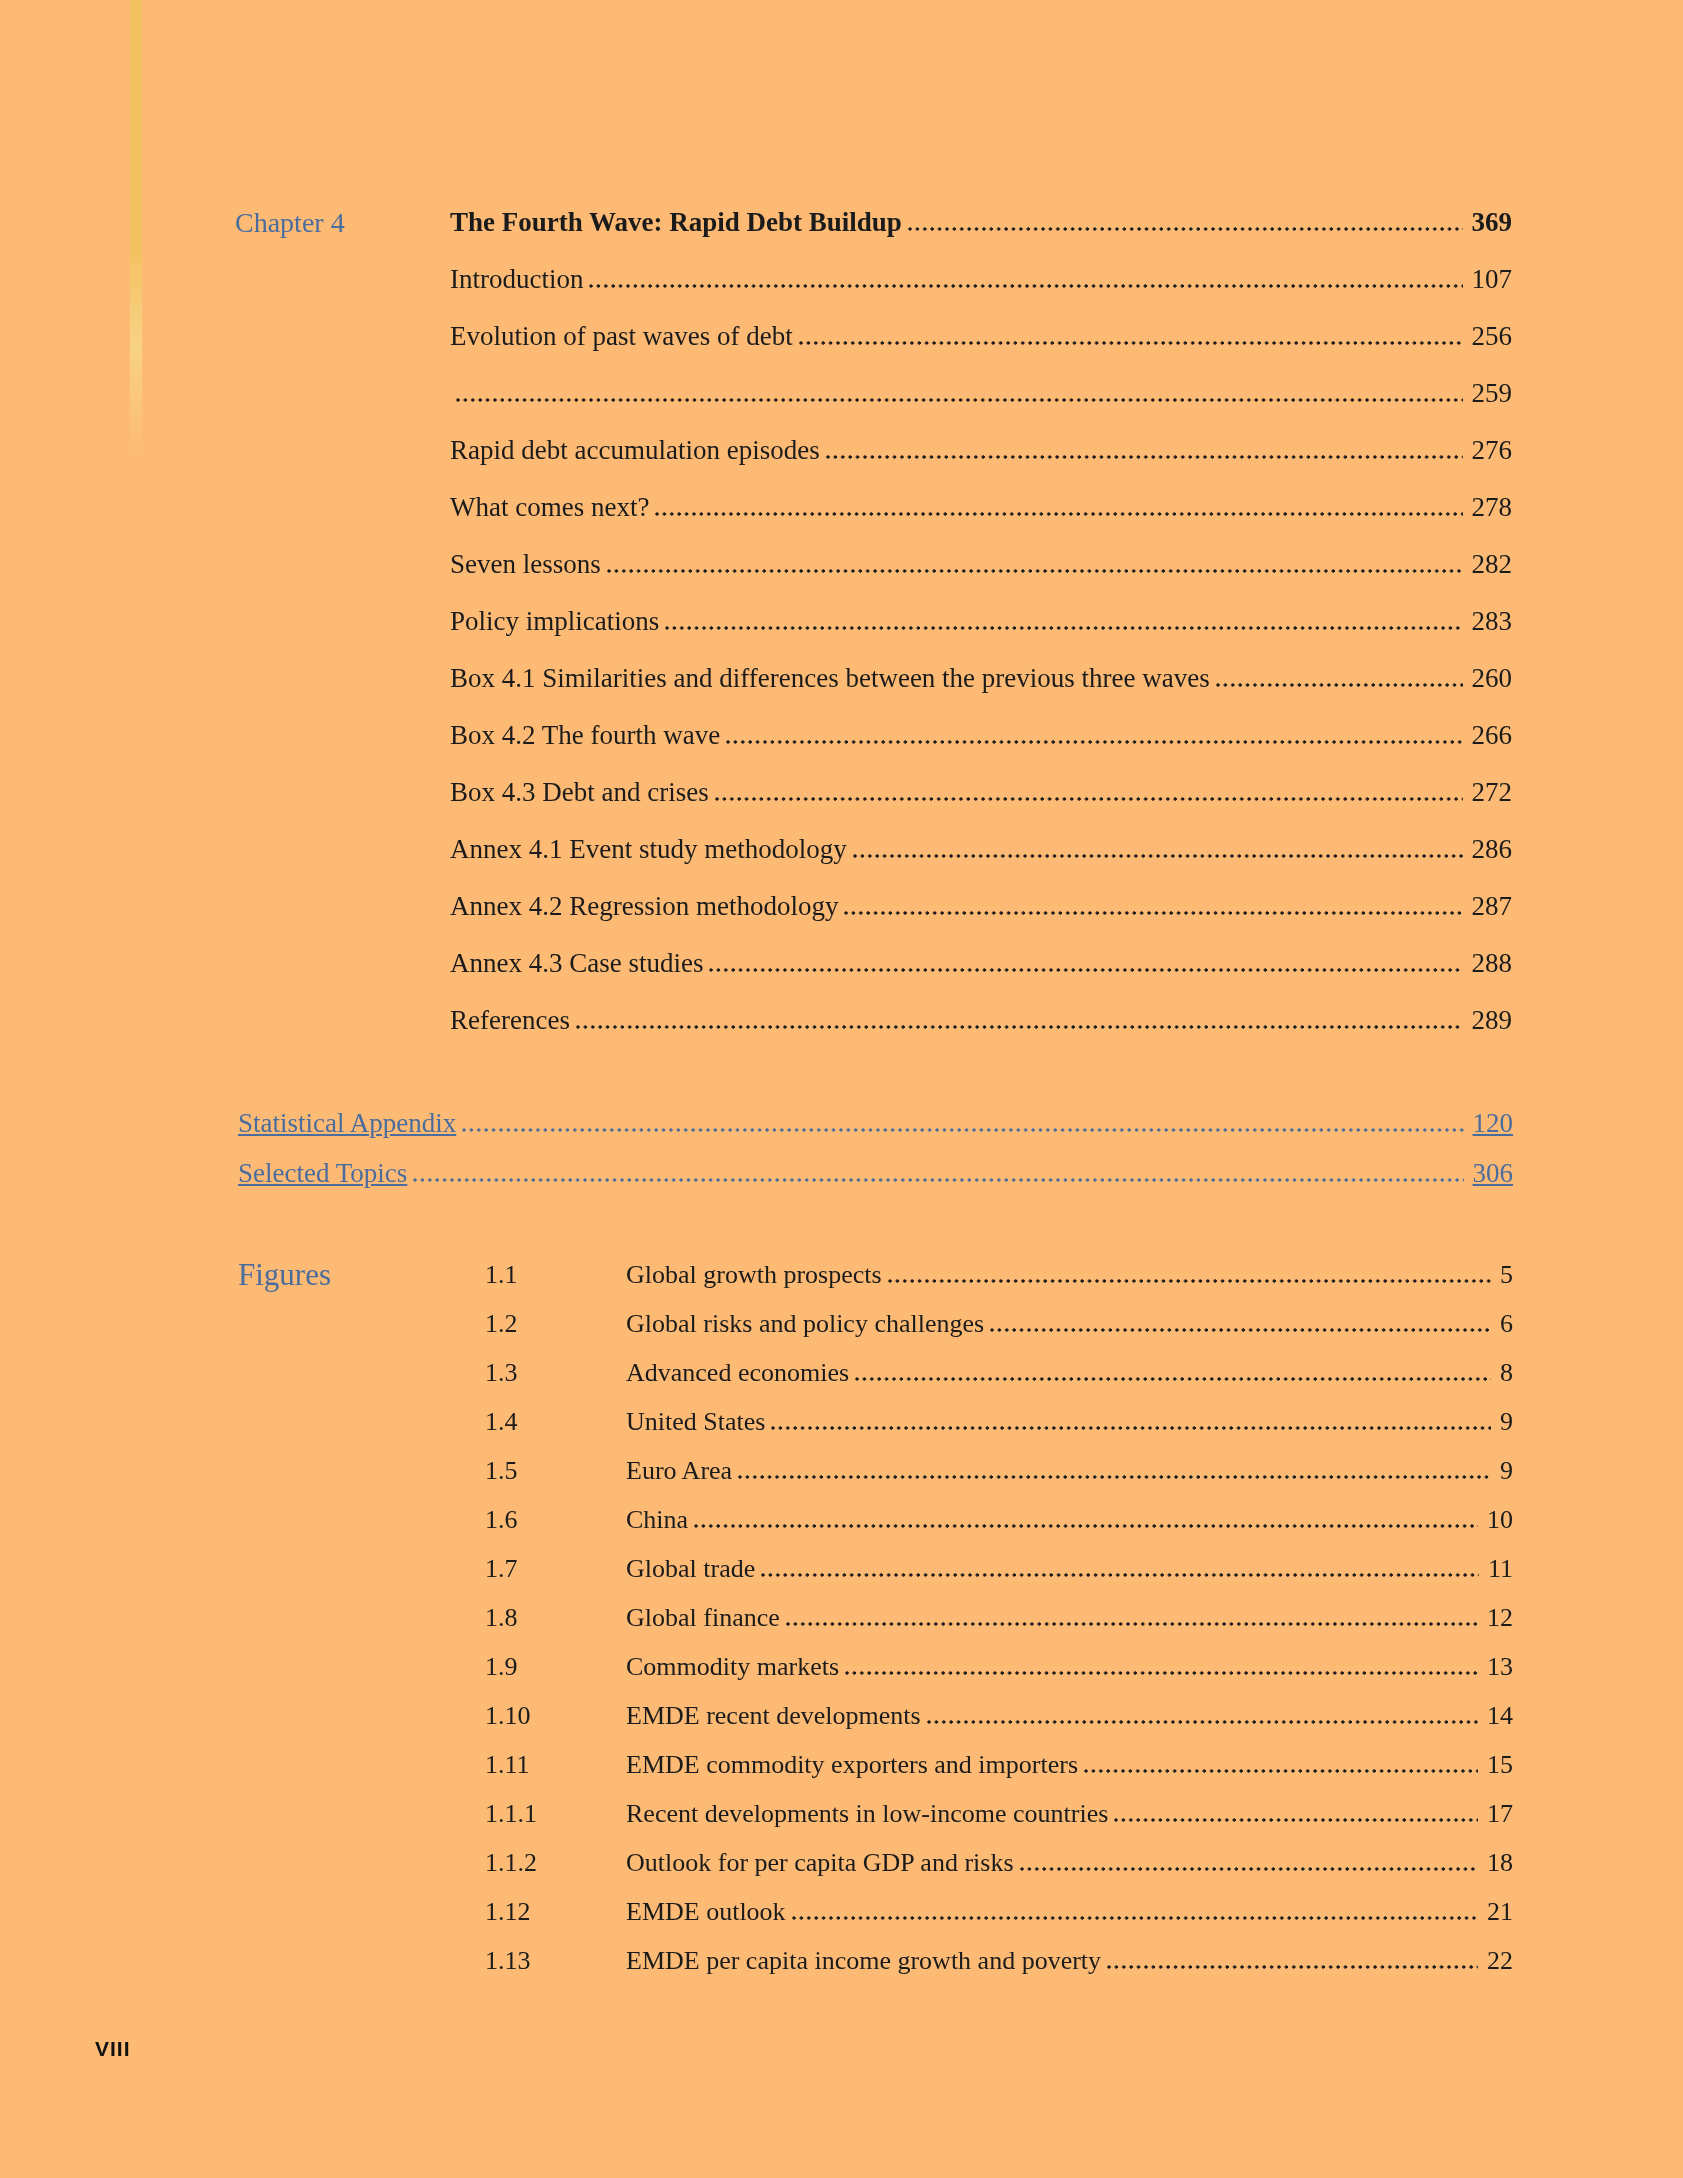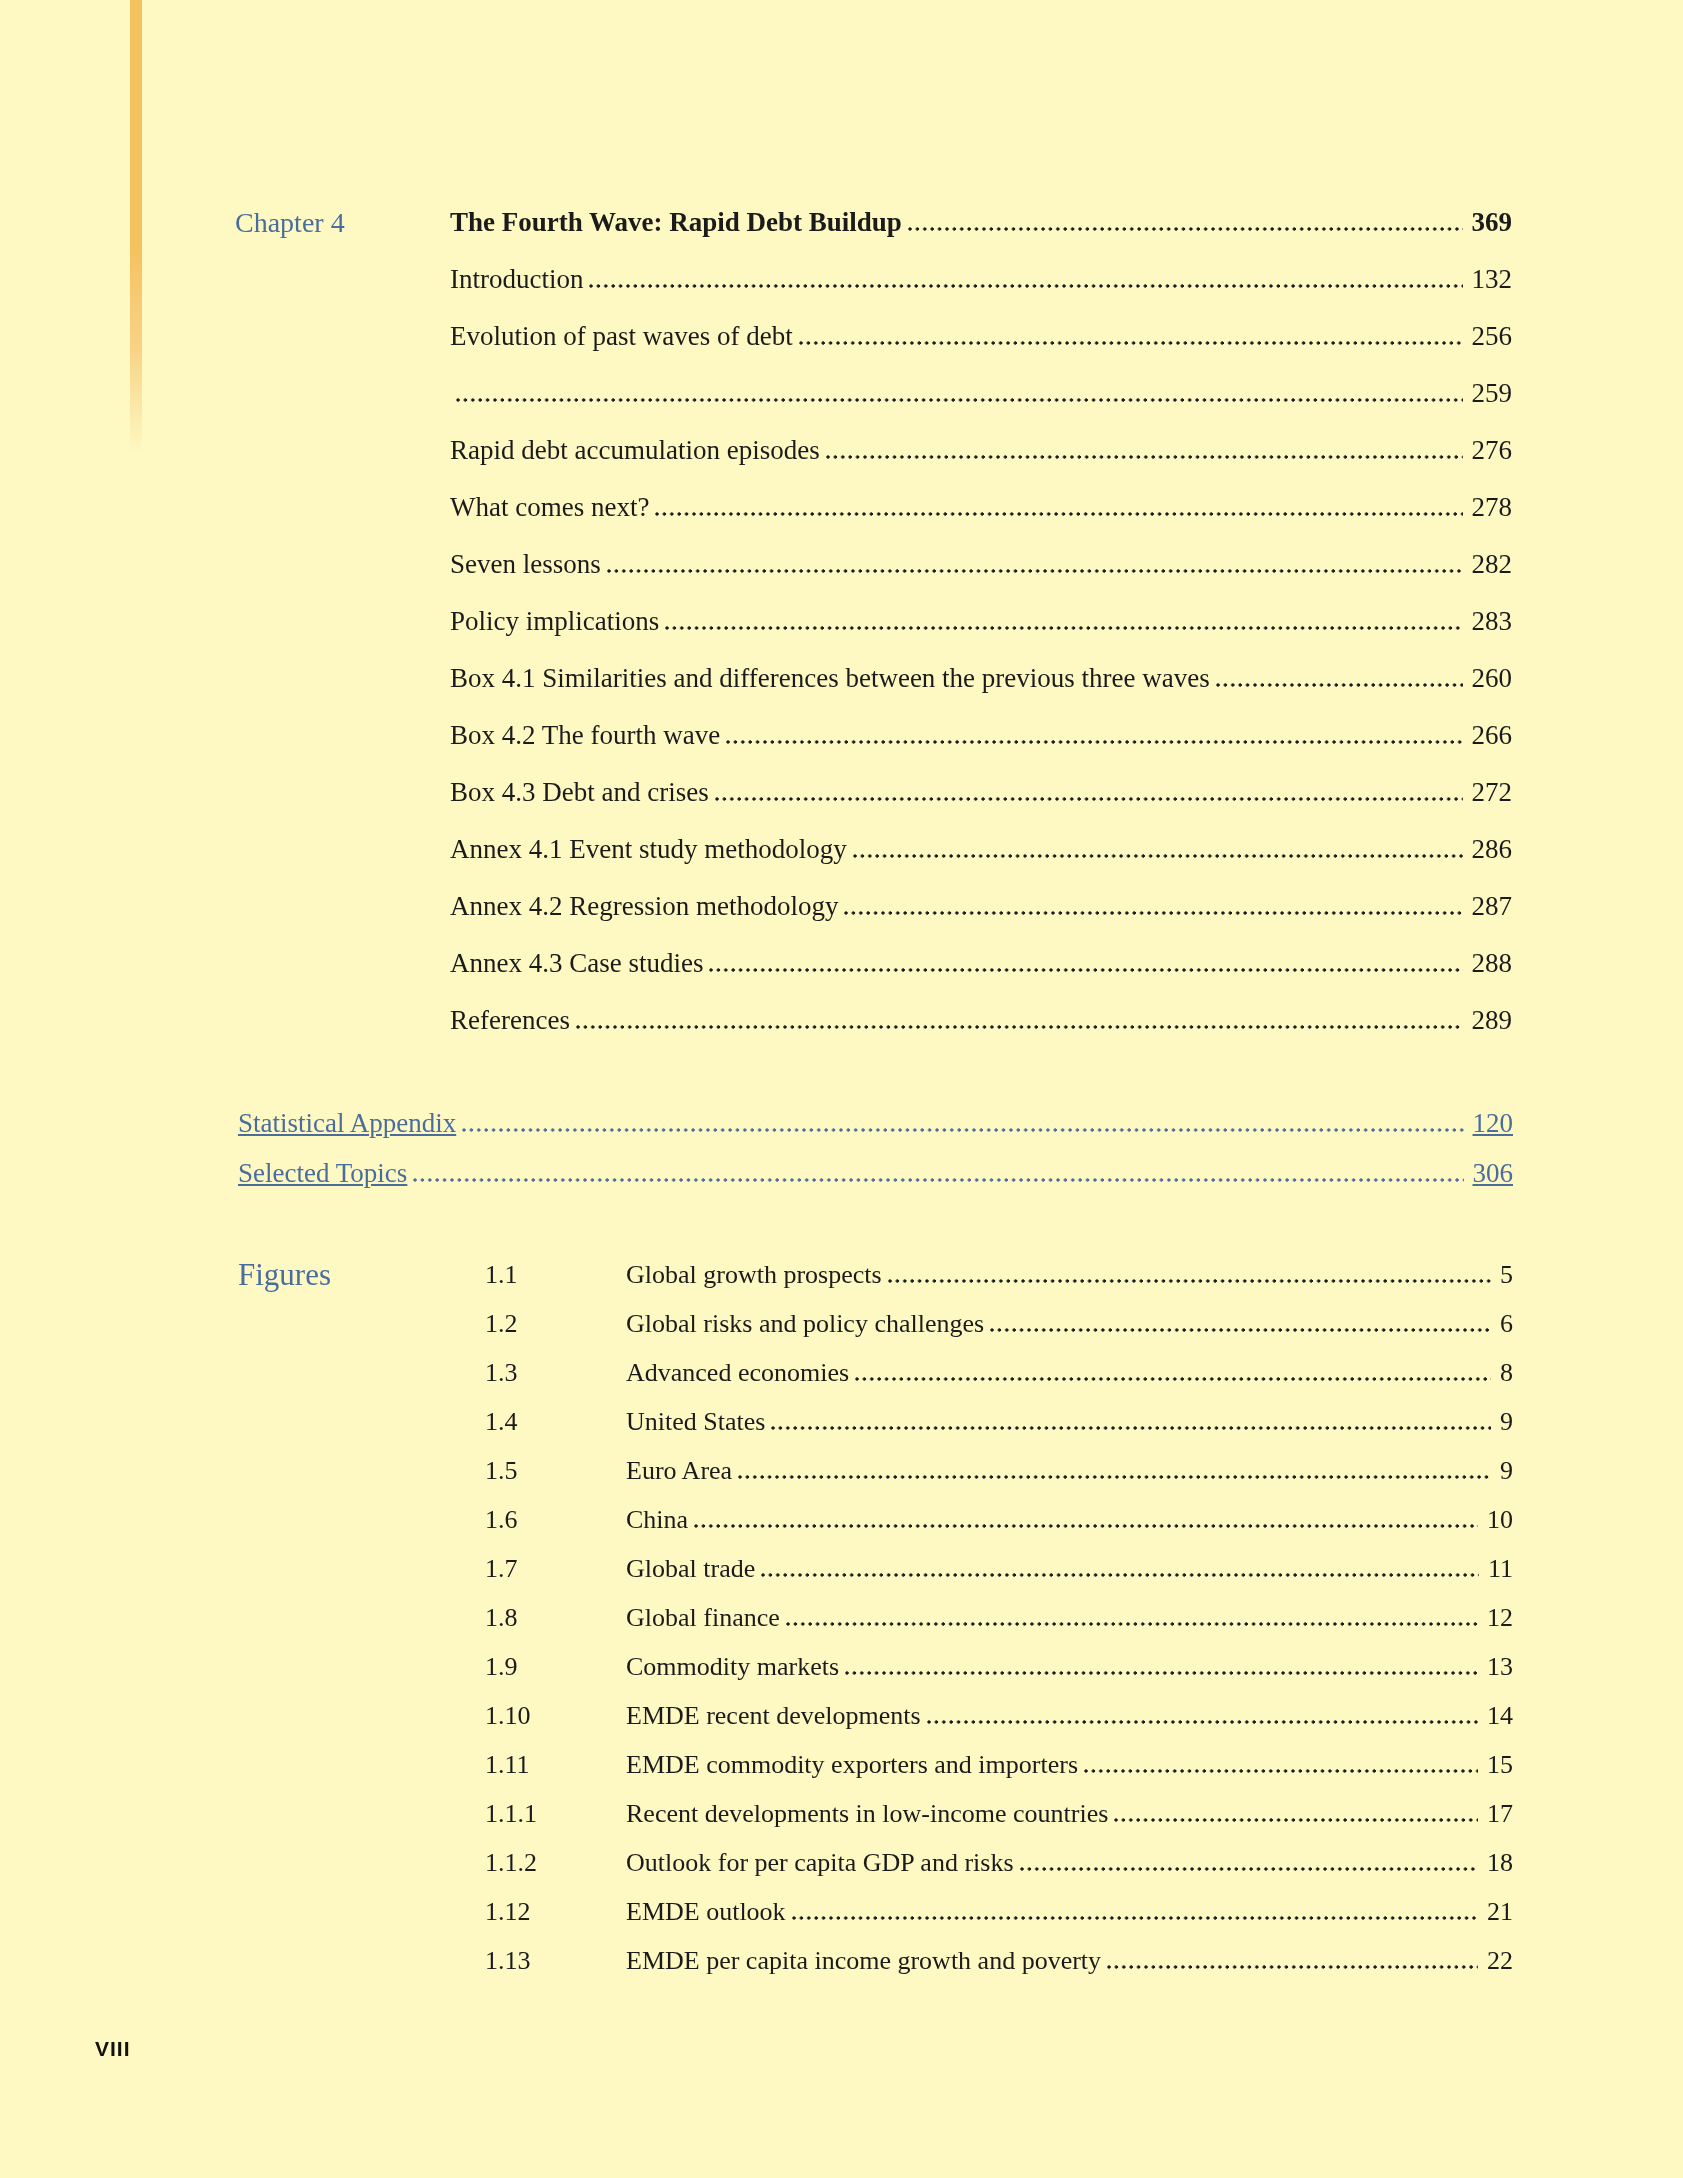--- a/index.html
+++ b/index.html
@@ -1,20 +1,20 @@
 <!DOCTYPE html>
 <html><head>
 <meta charset="utf-8">
 <style>
   html, body { margin: 0; padding: 0; background: #ffffff; }
   .page {
     position: relative;
     width: 1683px;
     height: 2178px;
-    background: #fef9c3;
+    background: #fdba74;
     font-family: "Liberation Serif", "DejaVu Serif", serif;
     color: #1b1b1b;
     overflow: hidden;
   }
 
   
   .stripe {
     position: absolute;
     left: 130px;
     top: 0;
@@ -115,21 +115,21 @@
 
   <div class="chapter-toc">
     <div class="row bold">
         <span class="t">The Fourth Wave: Rapid Debt Buildup</span>
         <span class="leader"></span>
         <span class="p">369</span>
       </div>
     <div class="row">
         <span class="t">Introduction</span>
         <span class="leader"></span>
-        <span class="p">132</span>
+        <span class="p">107</span>
       </div>
     <div class="row">
         <span class="t">Evolution of past waves of debt</span>
         <span class="leader"></span>
         <span class="p">256</span>
       </div>
     <div class="row">
         <span class="leader"></span>
         <span class="p">259</span>
       </div>

